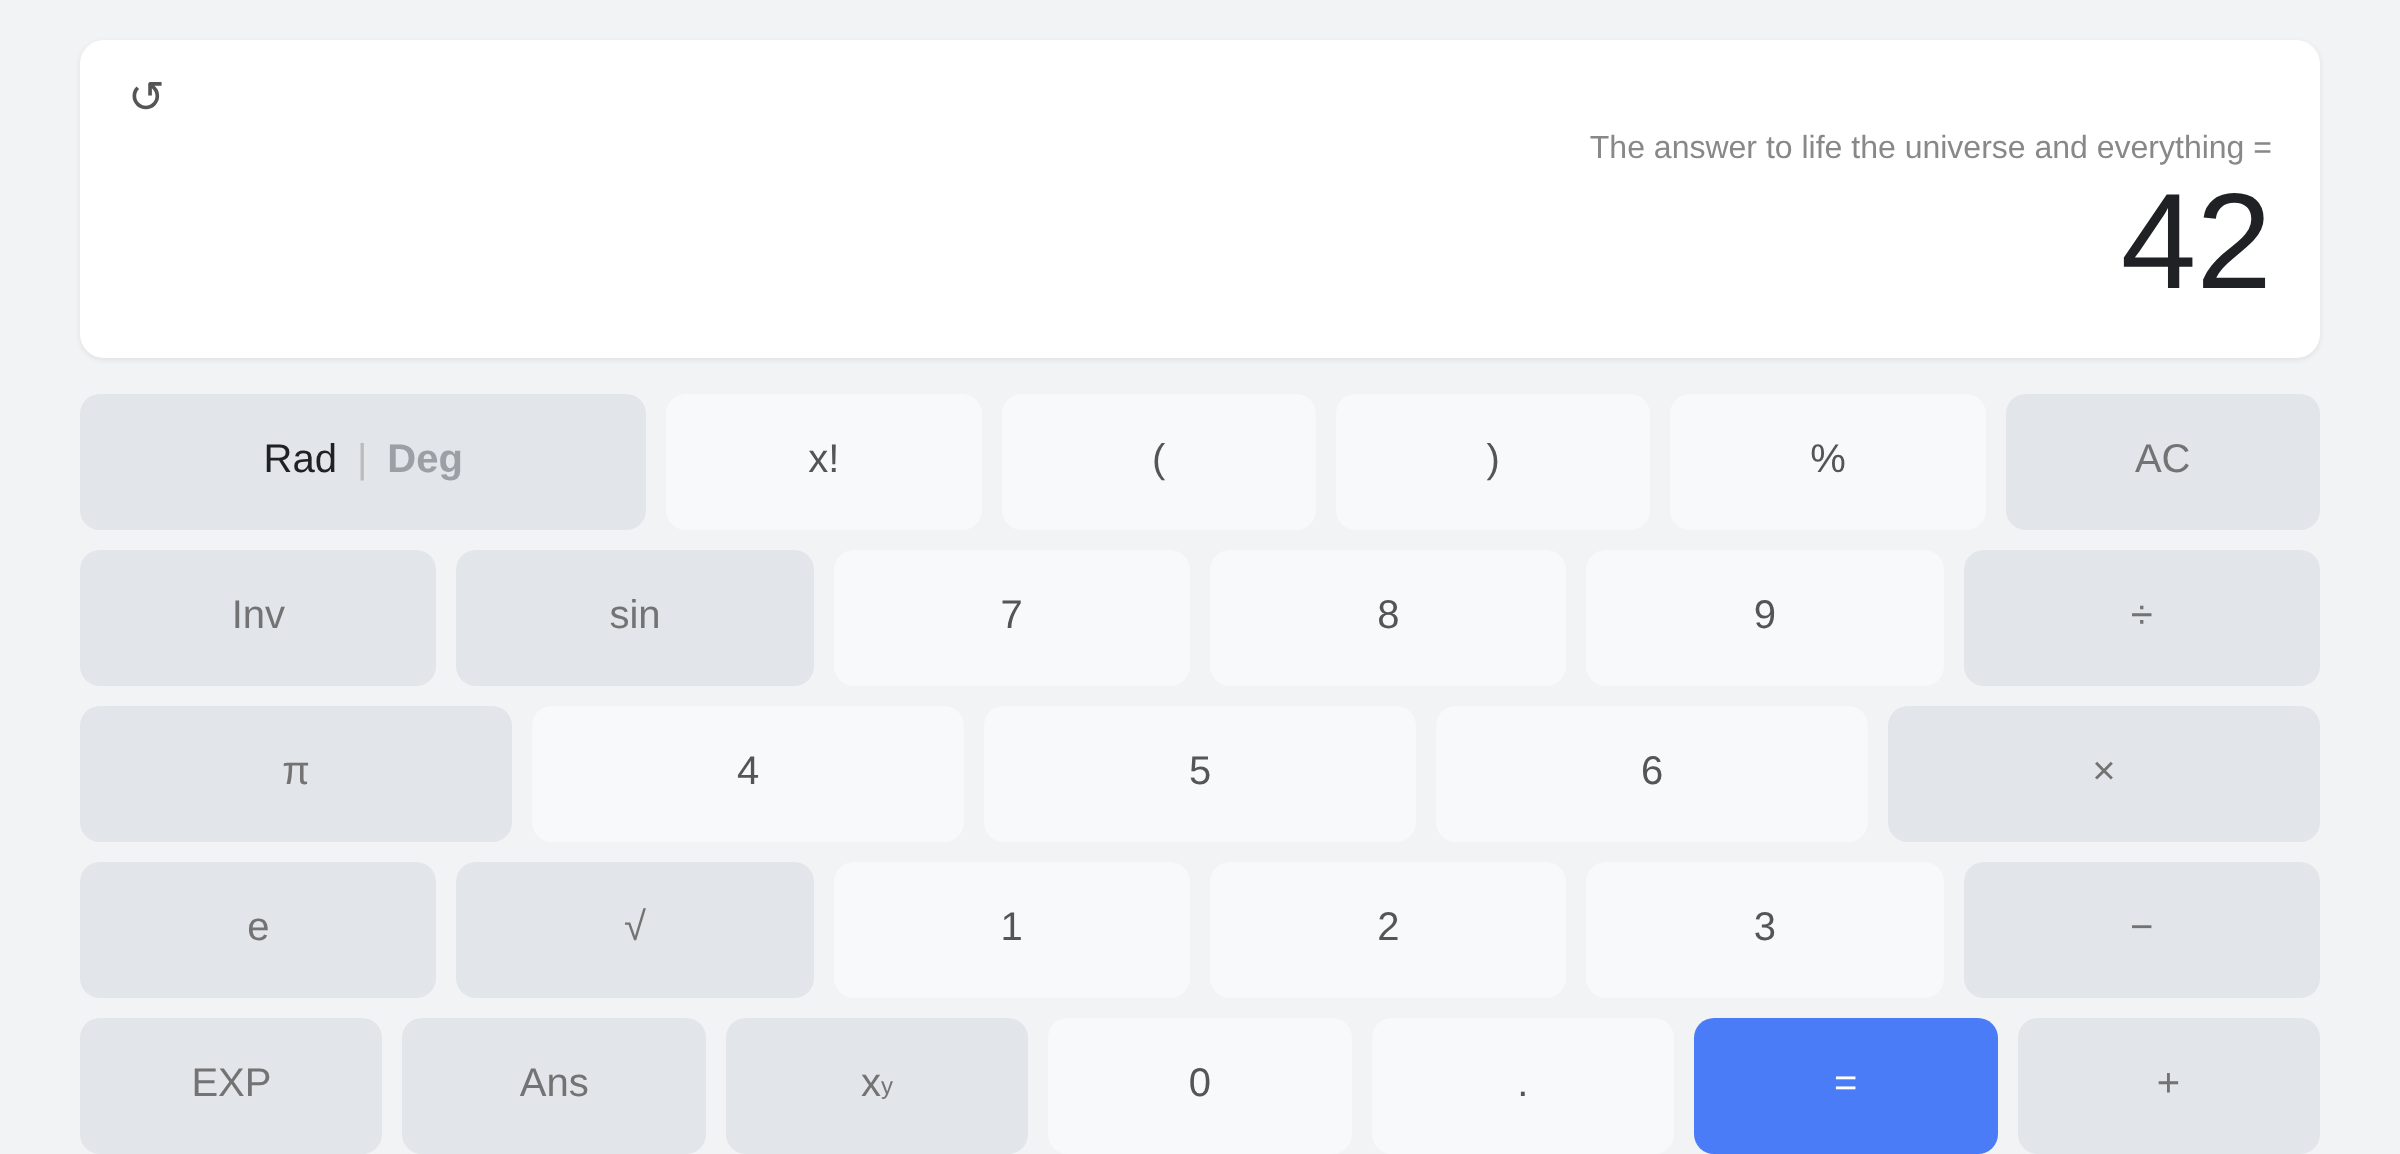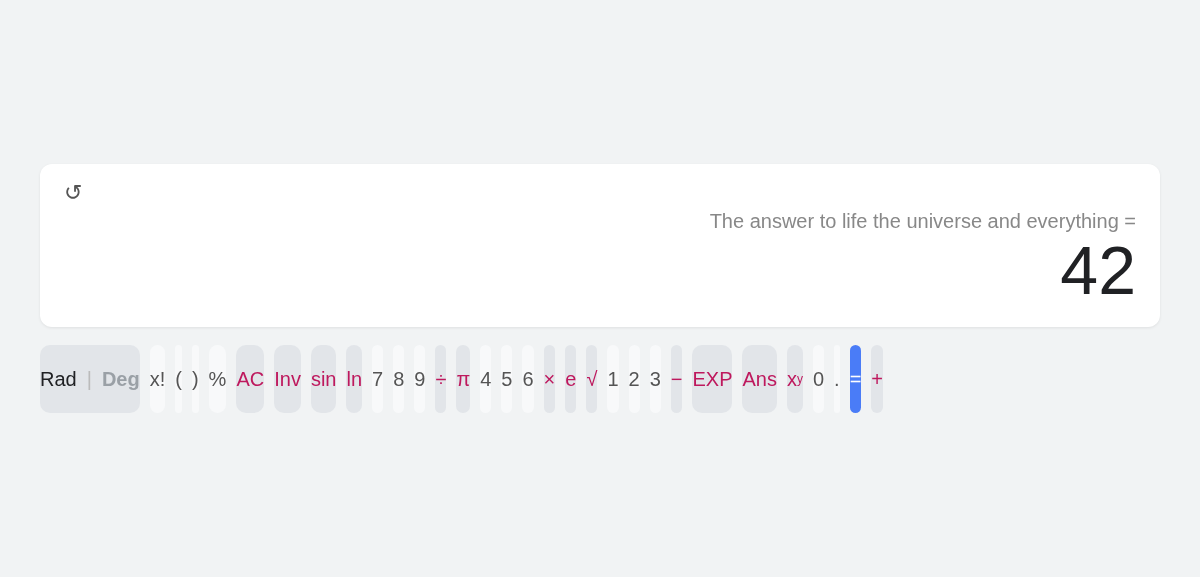--- a/index.html
+++ b/index.html
@@ -29,47 +29,47 @@
     }
     .display-history-icon {
       color: #555;
       font-size: 22px;
       cursor: pointer;
       width: 28px;
     }
     .display-expression {
       text-align: right;
       color: #888;
-      font-size: 20px;
+      font-size: 16px;
       padding-top: 4px;
     }
     .display-result {
       text-align: right;
       font-size: 68px;
       font-weight: 400;
       color: #202124;
       line-height: 1.1;
     }
     .buttons {
       display: flex;
-      flex-direction: row;
+      flex-direction: column;
       gap: 10px;
     }
     .btn-row {
       display: flex;
       gap: 10px;
     }
     .btn {
       flex: 1;
       height: 68px;
       border: none;
       border-radius: 10px;
       background: #e2e5e9;
       font-size: 20px;
-      color: #be185d;
+      color: #737373;
       cursor: pointer;
       transition: background 0.1s;
       display: flex;
       align-items: center;
       justify-content: center;
       font-weight: 400;
       user-select: none;
     }
     .btn-light {
       background: #f8f9fa;
@@ -129,21 +129,20 @@
       <button class="btn btn-light">x!</button>
       <button class="btn btn-light">(</button>
       <button class="btn btn-light">)</button>
       <button class="btn btn-light">%</button>
       <button class="btn">AC</button>
     </div>
 
     <div class="btn-row">
       <button class="btn">Inv</button>
       <button class="btn">sin</button>
-      <button class="btn">ln</button>
       <button class="btn btn-light">7</button>
       <button class="btn btn-light">8</button>
       <button class="btn btn-light">9</button>
       <button class="btn">÷</button>
     </div>
 
     <div class="btn-row">
       <button class="btn">π</button>
       <button class="btn btn-light">4</button>
       <button class="btn btn-light">5</button>

